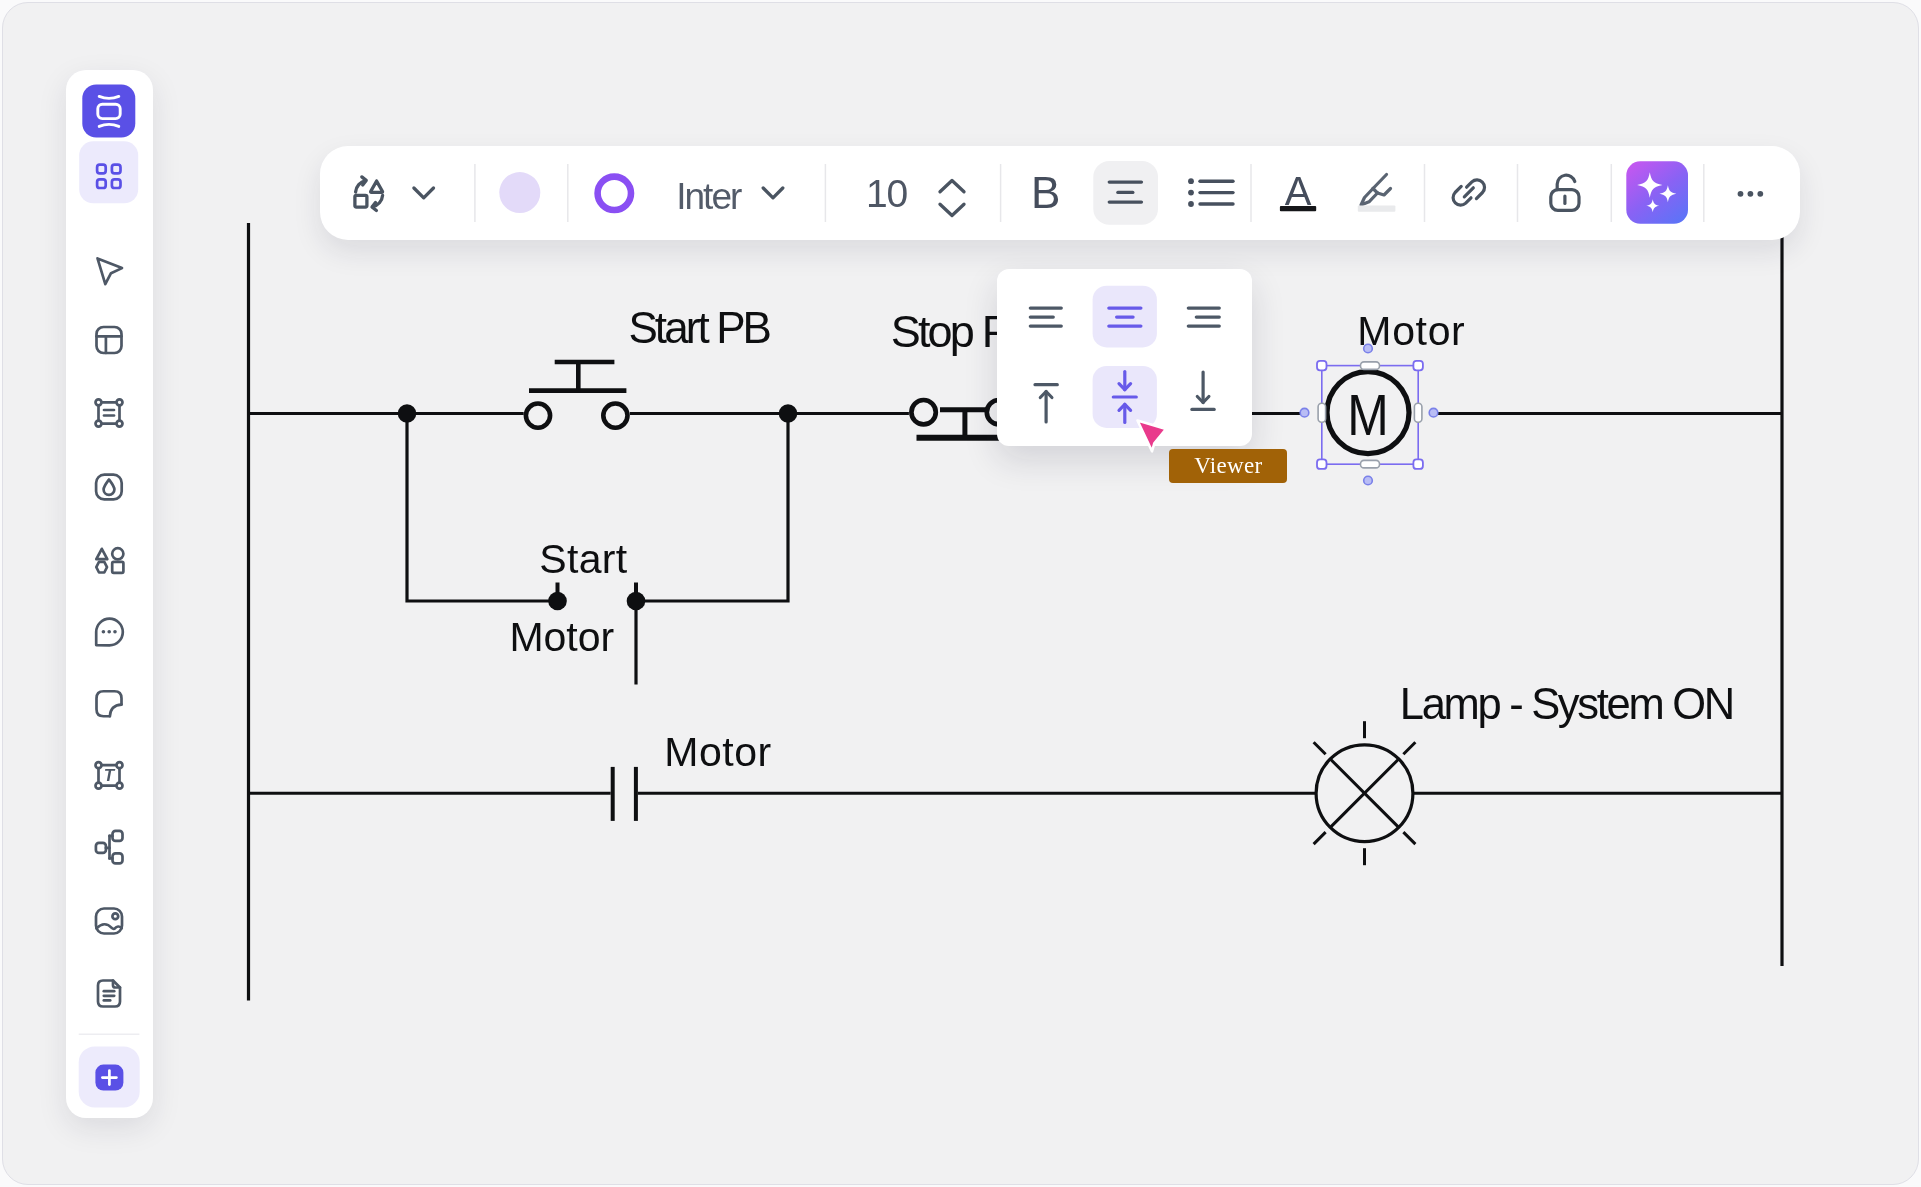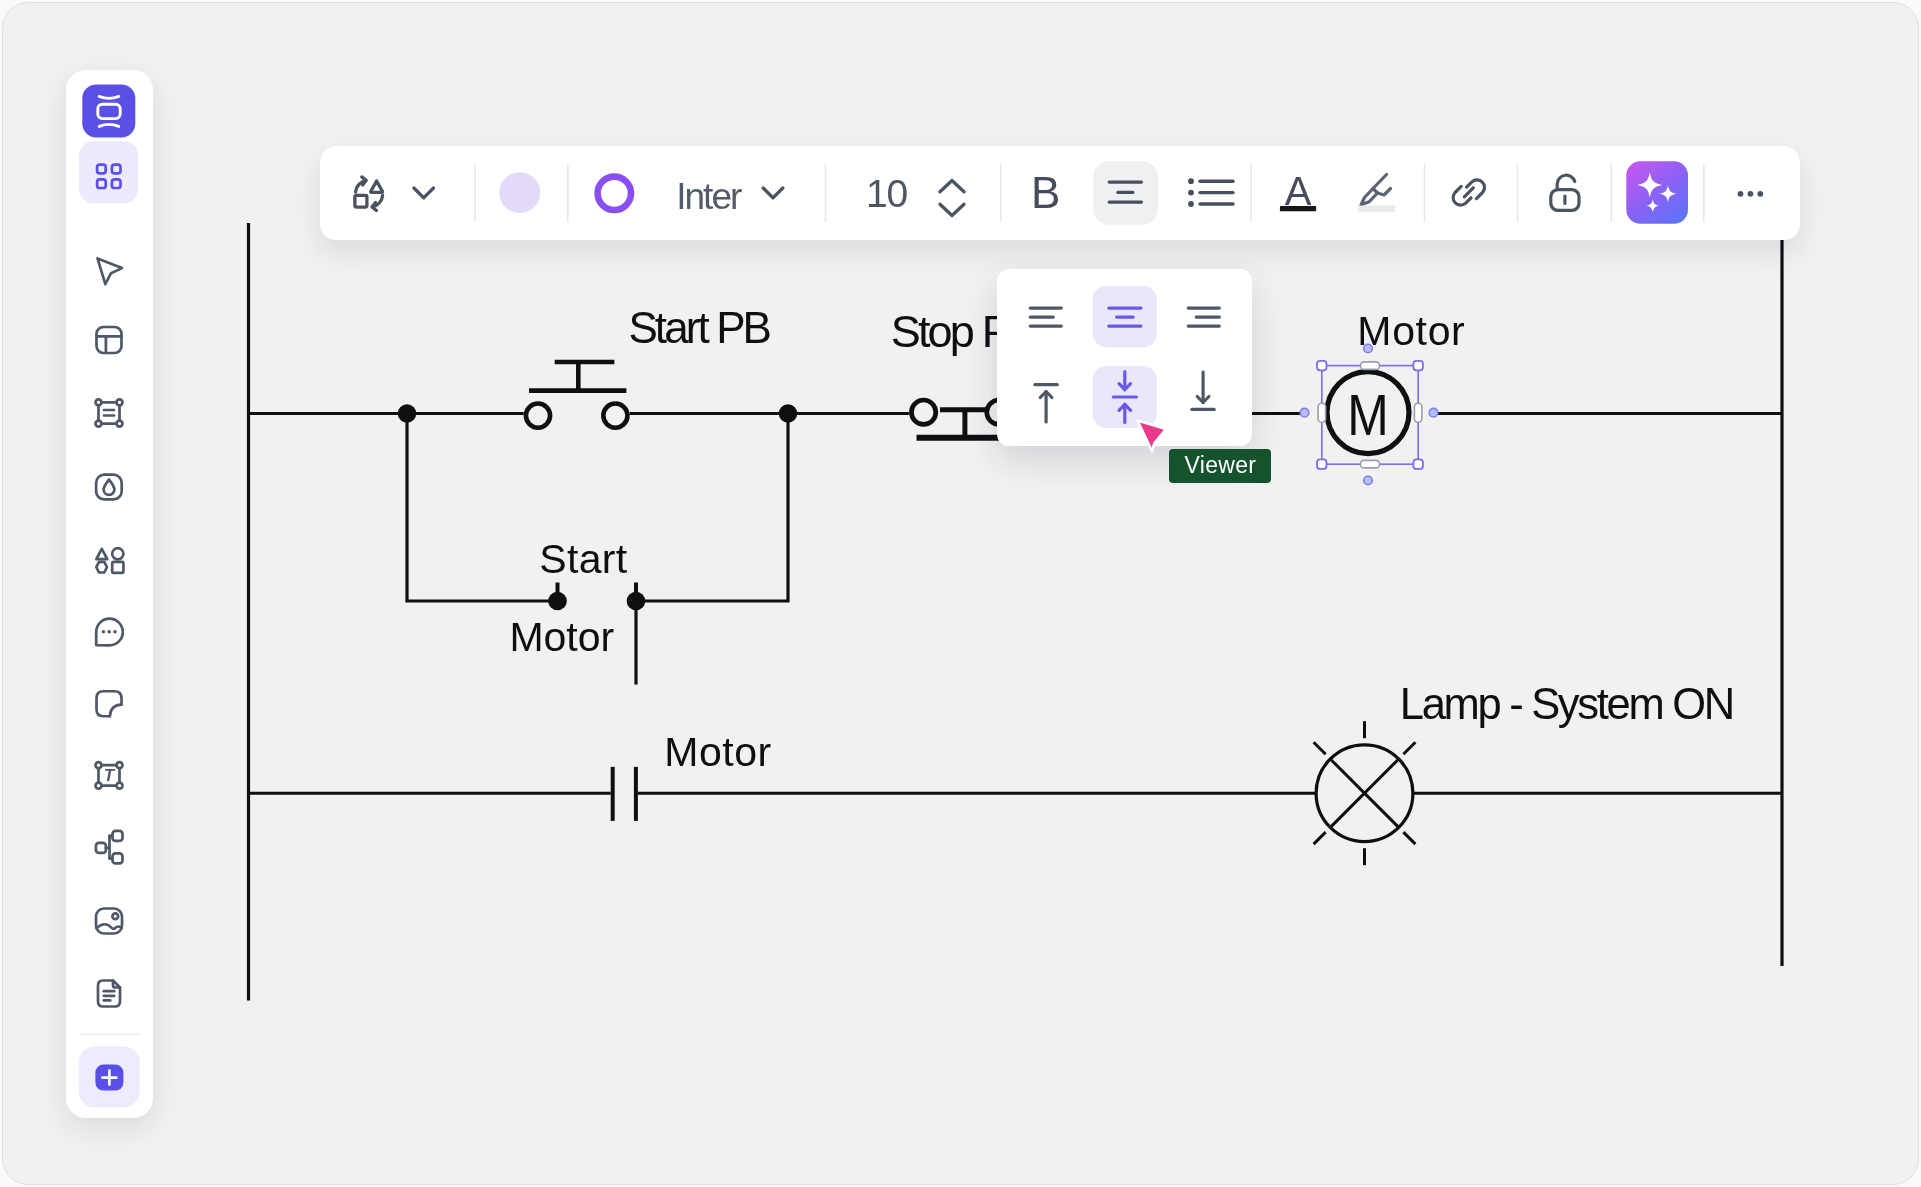--- a/index.html
+++ b/index.html
@@ -201,21 +201,21 @@
   <line x1="12.7" y1="964.2" x2="73.4" y2="964.2" stroke="#ededf1" stroke-width="1.5"></line>
   <rect x="12.7" y="976.4" width="61" height="61" rx="16" fill="#edebfc"></rect>
   <rect x="29.4" y="994.6" width="28" height="26" rx="8" fill="#5a50e6"></rect>
   <g stroke="#fff" stroke-width="2.7" stroke-linecap="round">
     <line x1="36.4" y1="1007.6" x2="50.4" y2="1007.6"></line>
     <line x1="43.4" y1="1000.6" x2="43.4" y2="1014.6"></line>
   </g>
 </svg>
 </div>
 
-<div class="abs" id="toolbar" style="left:320px;top:146px;width:1480px;height:94px;background:#fff;border-radius:16px;box-shadow:0 12px 28px rgba(30,30,60,.10)">
+<div class="abs" id="toolbar" style="left:320px;top:146px;width:1480px;height:94px;background:#fff;border-radius:28px;box-shadow:0 12px 28px rgba(30,30,60,.10)">
 <svg width="1480" height="94" viewBox="0 0 1480 94">
 
   <g stroke="#e7e7ea" stroke-width="1.5">
     <line x1="154.9" y1="18" x2="154.9" y2="76"></line>
     <line x1="247.8" y1="18" x2="247.8" y2="76"></line>
     <line x1="505.4" y1="18" x2="505.4" y2="76"></line>
     <line x1="680.6" y1="18" x2="680.6" y2="76"></line>
     <line x1="931" y1="18" x2="931" y2="76"></line>
     <line x1="1104.5" y1="18" x2="1104.5" y2="76"></line>
     <line x1="1197.5" y1="18" x2="1197.5" y2="76"></line>
@@ -341,13 +341,13 @@
     <path d="M 122 114.7 L 127.8 120.7 L 133.6 114.7"></path>
     <line x1="127.8" y1="135.3" x2="127.8" y2="153.5"></line>
     <path d="M 122 141.3 L 127.8 135.3 L 133.6 141.3"></path>
   </g>
 </svg>
 </div>
 
 <svg class="abs" width="60" height="50" style="left:1130px;top:412px" viewBox="0 0 60 50">
   <path d="M 7.5 8.5 L 36 17 L 24.3 31.3 L 22 39.3 Z" fill="#e93a8c" stroke="#fff" stroke-width="2.6" stroke-linejoin="round"></path>
 </svg>
-<div class="abs" style="left:1169.4px;top:448.8px;width:102px;height:34px;background:#14532d;border-radius:4px;color:#fff;font-size:23px;letter-spacing:0.3px;display:flex;align-items:center;justify-content:center;">Viewer</div>
+<div class="abs" style="left:1169.4px;top:448.8px;width:118px;height:34px;background:#a16207;border-radius:4px;color:#fff;font-size:23px;letter-spacing:0.3px;display:flex;align-items:center;justify-content:center;font-family:Liberation Serif, serif;">Viewer</div>
 
 </body></html>

